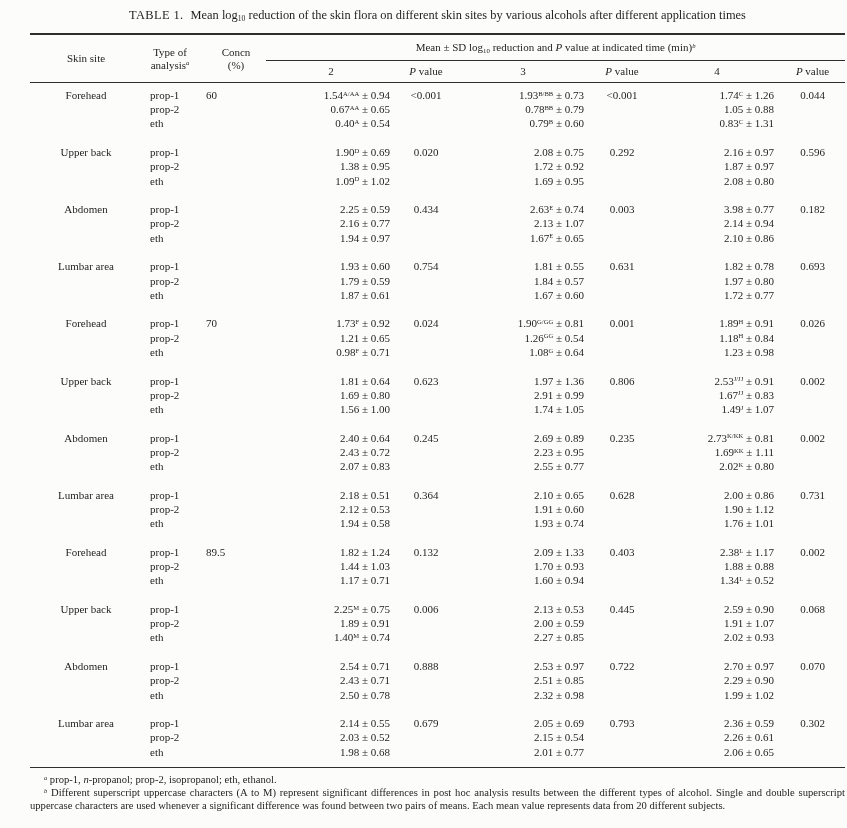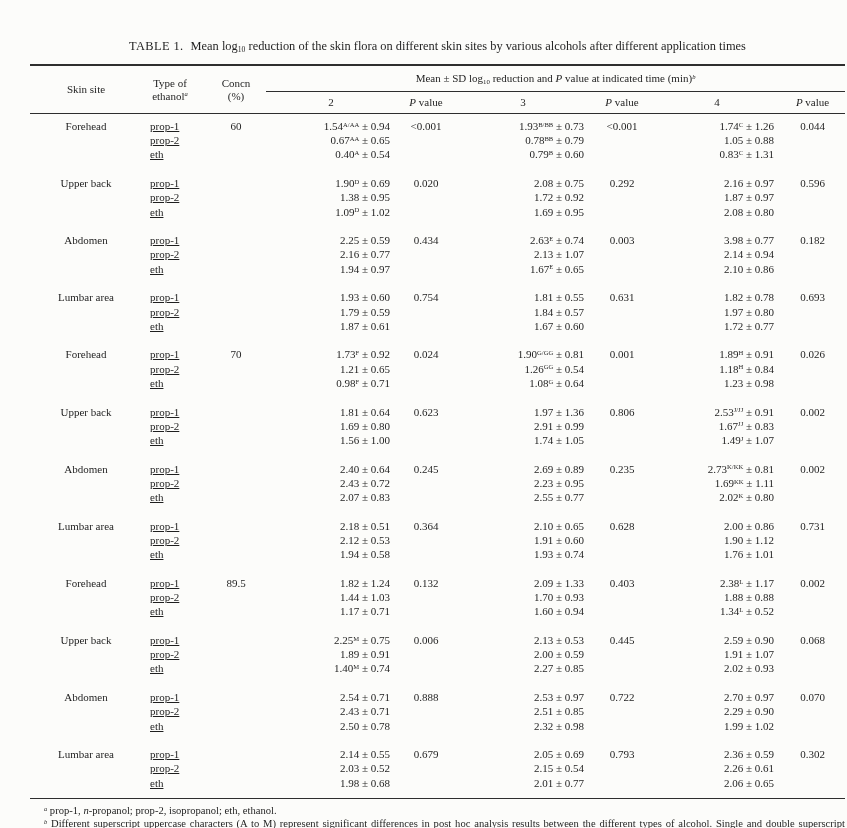--- a/index.html
+++ b/index.html
@@ -12,21 +12,20 @@
   }
   .page { padding: 8px 2px 0 30px; }
 
   .title {
     width: 815px;
     text-align: center;
     font-size: 12.4px;
     line-height: 15px;
     margin-bottom: 10px;
     white-space: nowrap;
-    margin-top: 31px;
   }
   .title .tlabel { margin-right: 7px; letter-spacing: 0.4px; }
 
   sub.lg {
     font-size: 0.62em; line-height: 0;
     position: relative; bottom: -0.25em; vertical-align: baseline;
   }
   sup.fn, td sup, .mean sup {
     font-size: 0.6em; line-height: 0;
     position: relative; top: -0.5em; vertical-align: baseline;
@@ -66,22 +65,22 @@
   tbody td {
     font-size: 11px;
     line-height: 14.2px;
     padding: 0;
     vertical-align: top;
     white-space: nowrap;
   }
   tbody tr:first-child td { padding-top: 5px; }
   tbody tr:last-child td  { padding-bottom: 8px; }
   td.site  { text-align: center; padding-left: 8px; }
-  td.alc   { text-align: left; padding-left: 16px; text-decoration: underline; }
-  td.concn { text-align: center; }
+  td.alc   { text-align: left; padding-left: 16px; }
+  td.concn { text-align: left; }
   td.mean  { text-align: right; padding-right: 6px; }
   td.pval  { text-align: center; }
   tr.spacer td { height: 14.5px; padding: 0; }
 
   .footnotes {
     width: 815px;
     margin-top: 5px;
     font-size: 10.6px;
     line-height: 13px;
     text-align: justify;
@@ -107,21 +106,21 @@
         <col class="c-m3">
         <col class="c-p3">
         <col class="c-m4">
         <col class="c-p4">
     </colgroup>
     <thead>
       <tr>
         <th rowspan="2" class="h-site">Skin site</th>
         <th rowspan="2" class="h-alc">
           <span>Type of</span><br>
-          <span>ethanol</span><sup class="fn"><i>a</i></sup>
+          <span>analysis</span><sup class="fn"><i>a</i></sup>
         </th>
         <th rowspan="2" class="h-concn">
           <span>Concn</span><br><span>(%)</span>
         </th>
         <th colspan="6" class="h-span">
           <span>Mean ± SD log</span><sub class="lg">10</sub><span> reduction and </span><i>P</i><span> value at indicated time (min)</span><sup class="fn"><i>b</i></sup>
         </th>
       </tr>
       <tr class="sub-hdr">
         <th class="h-time">2</th>

